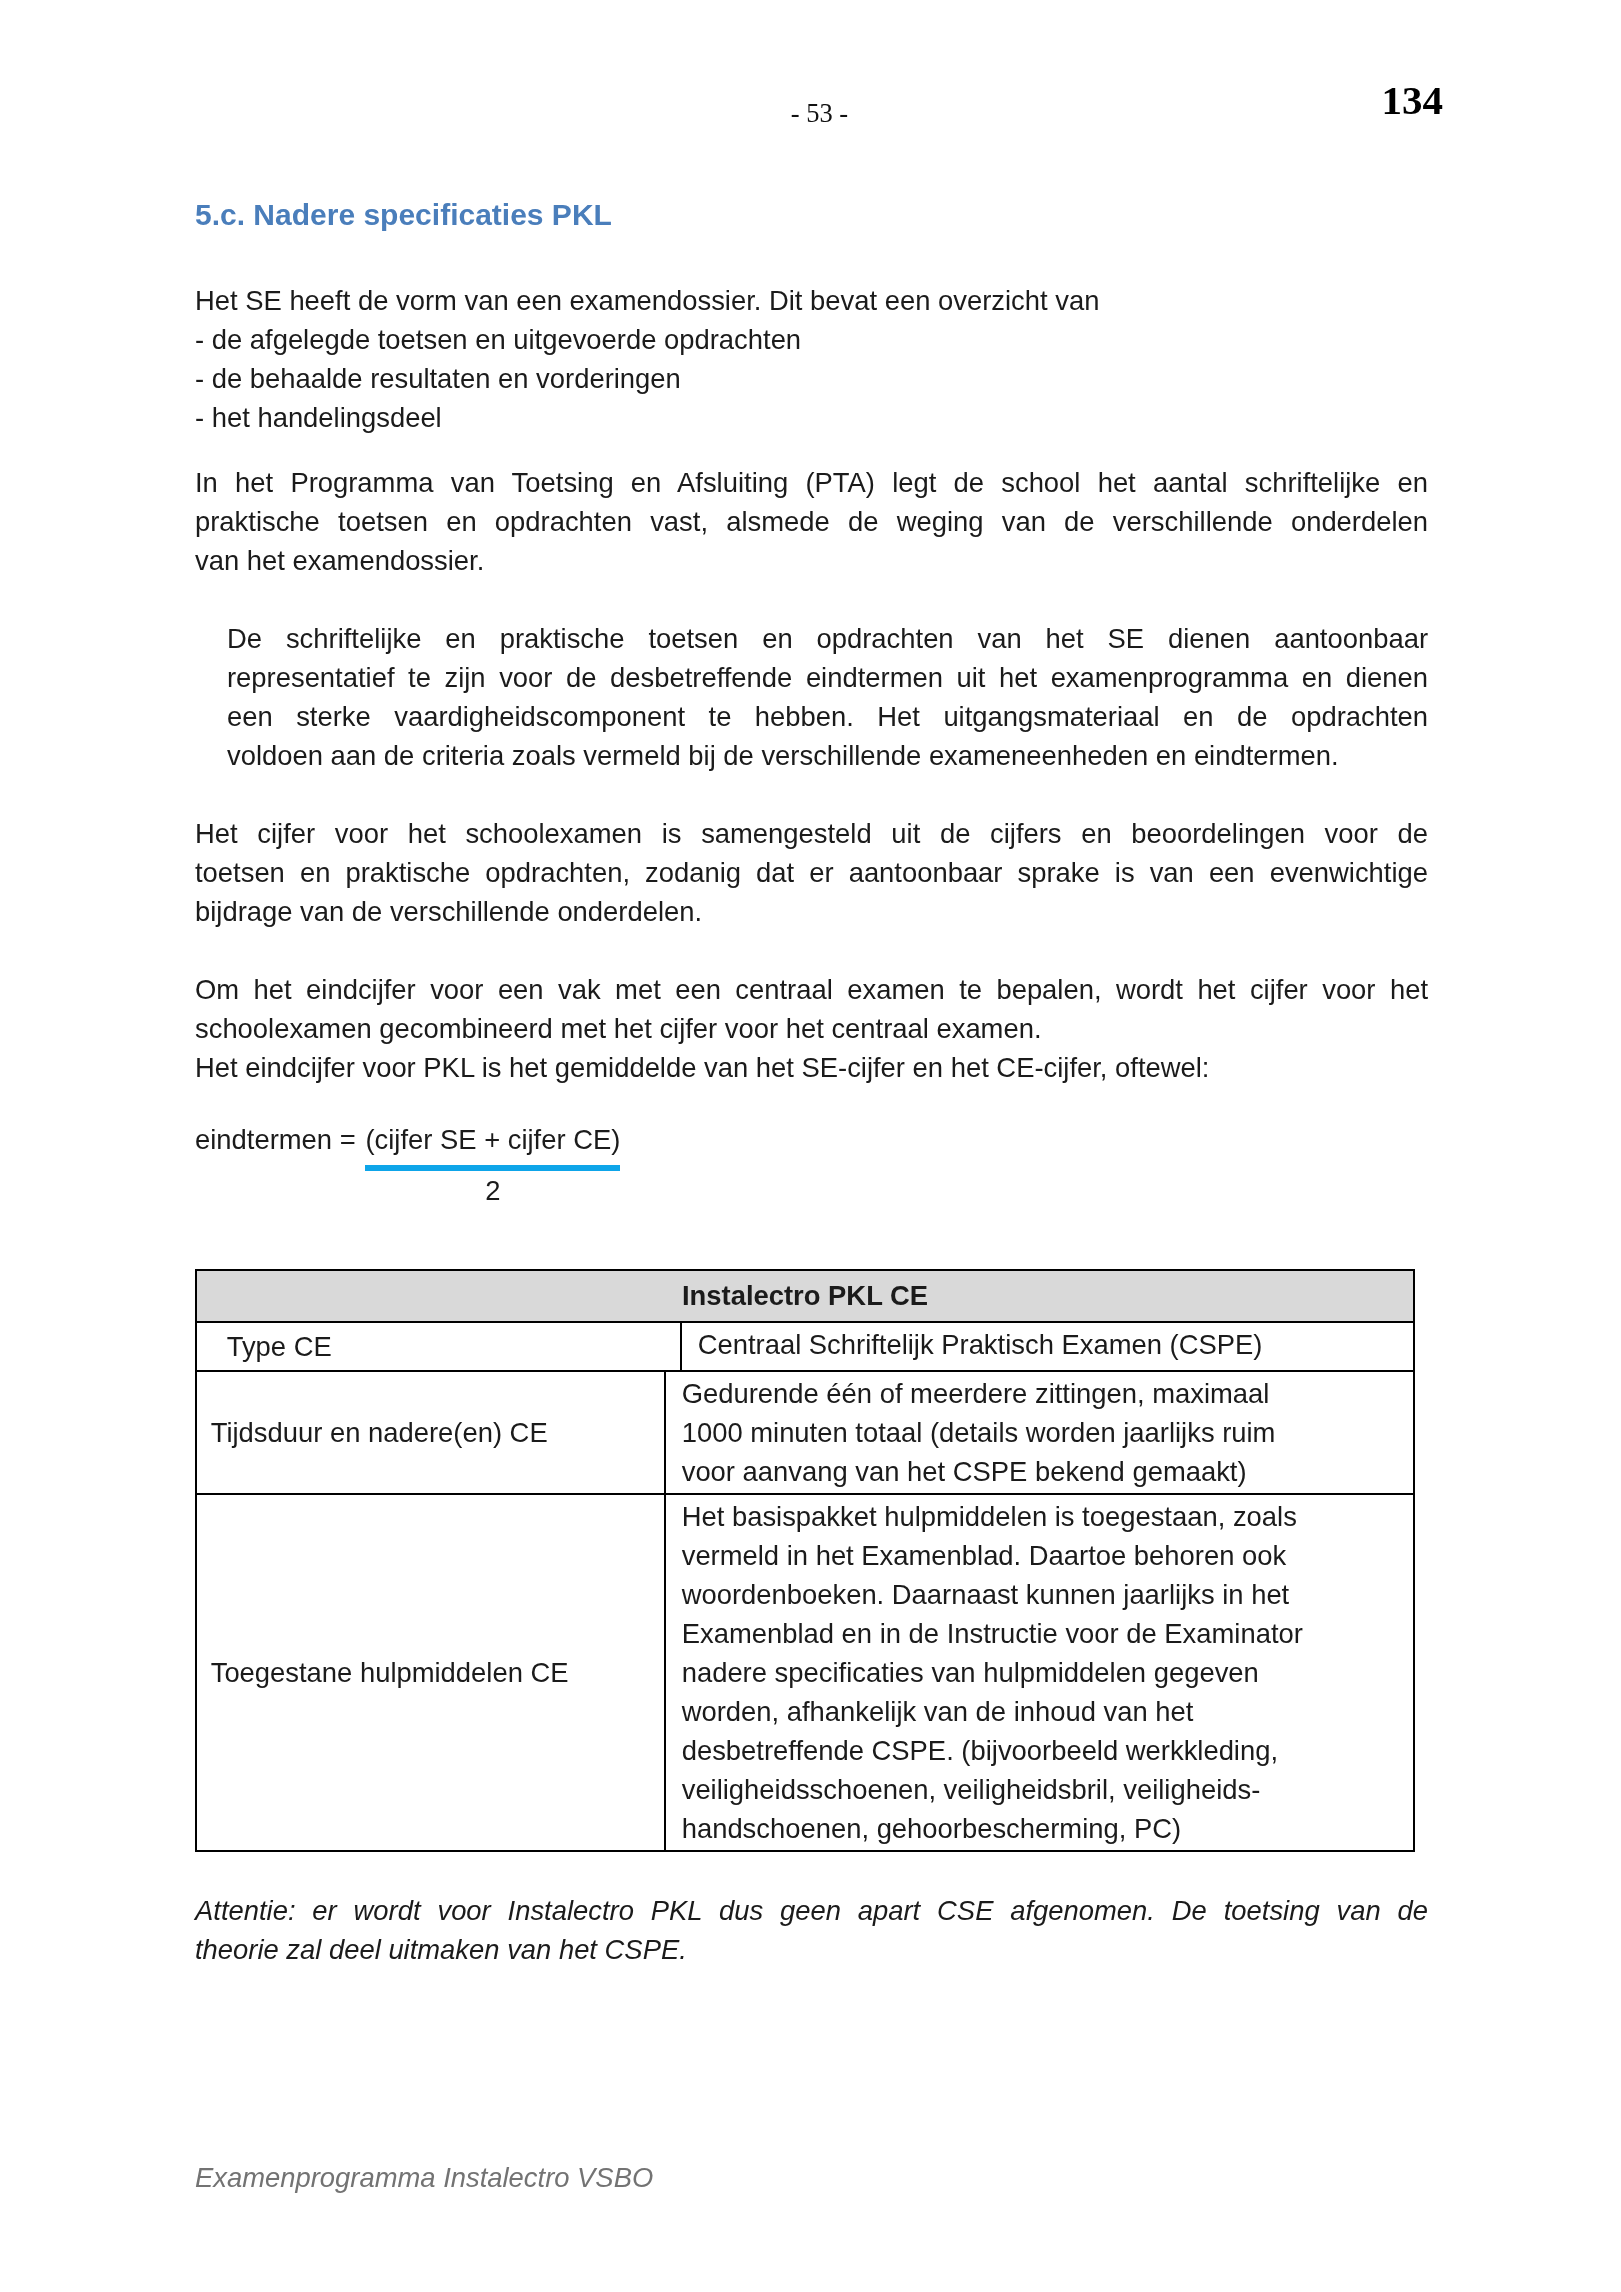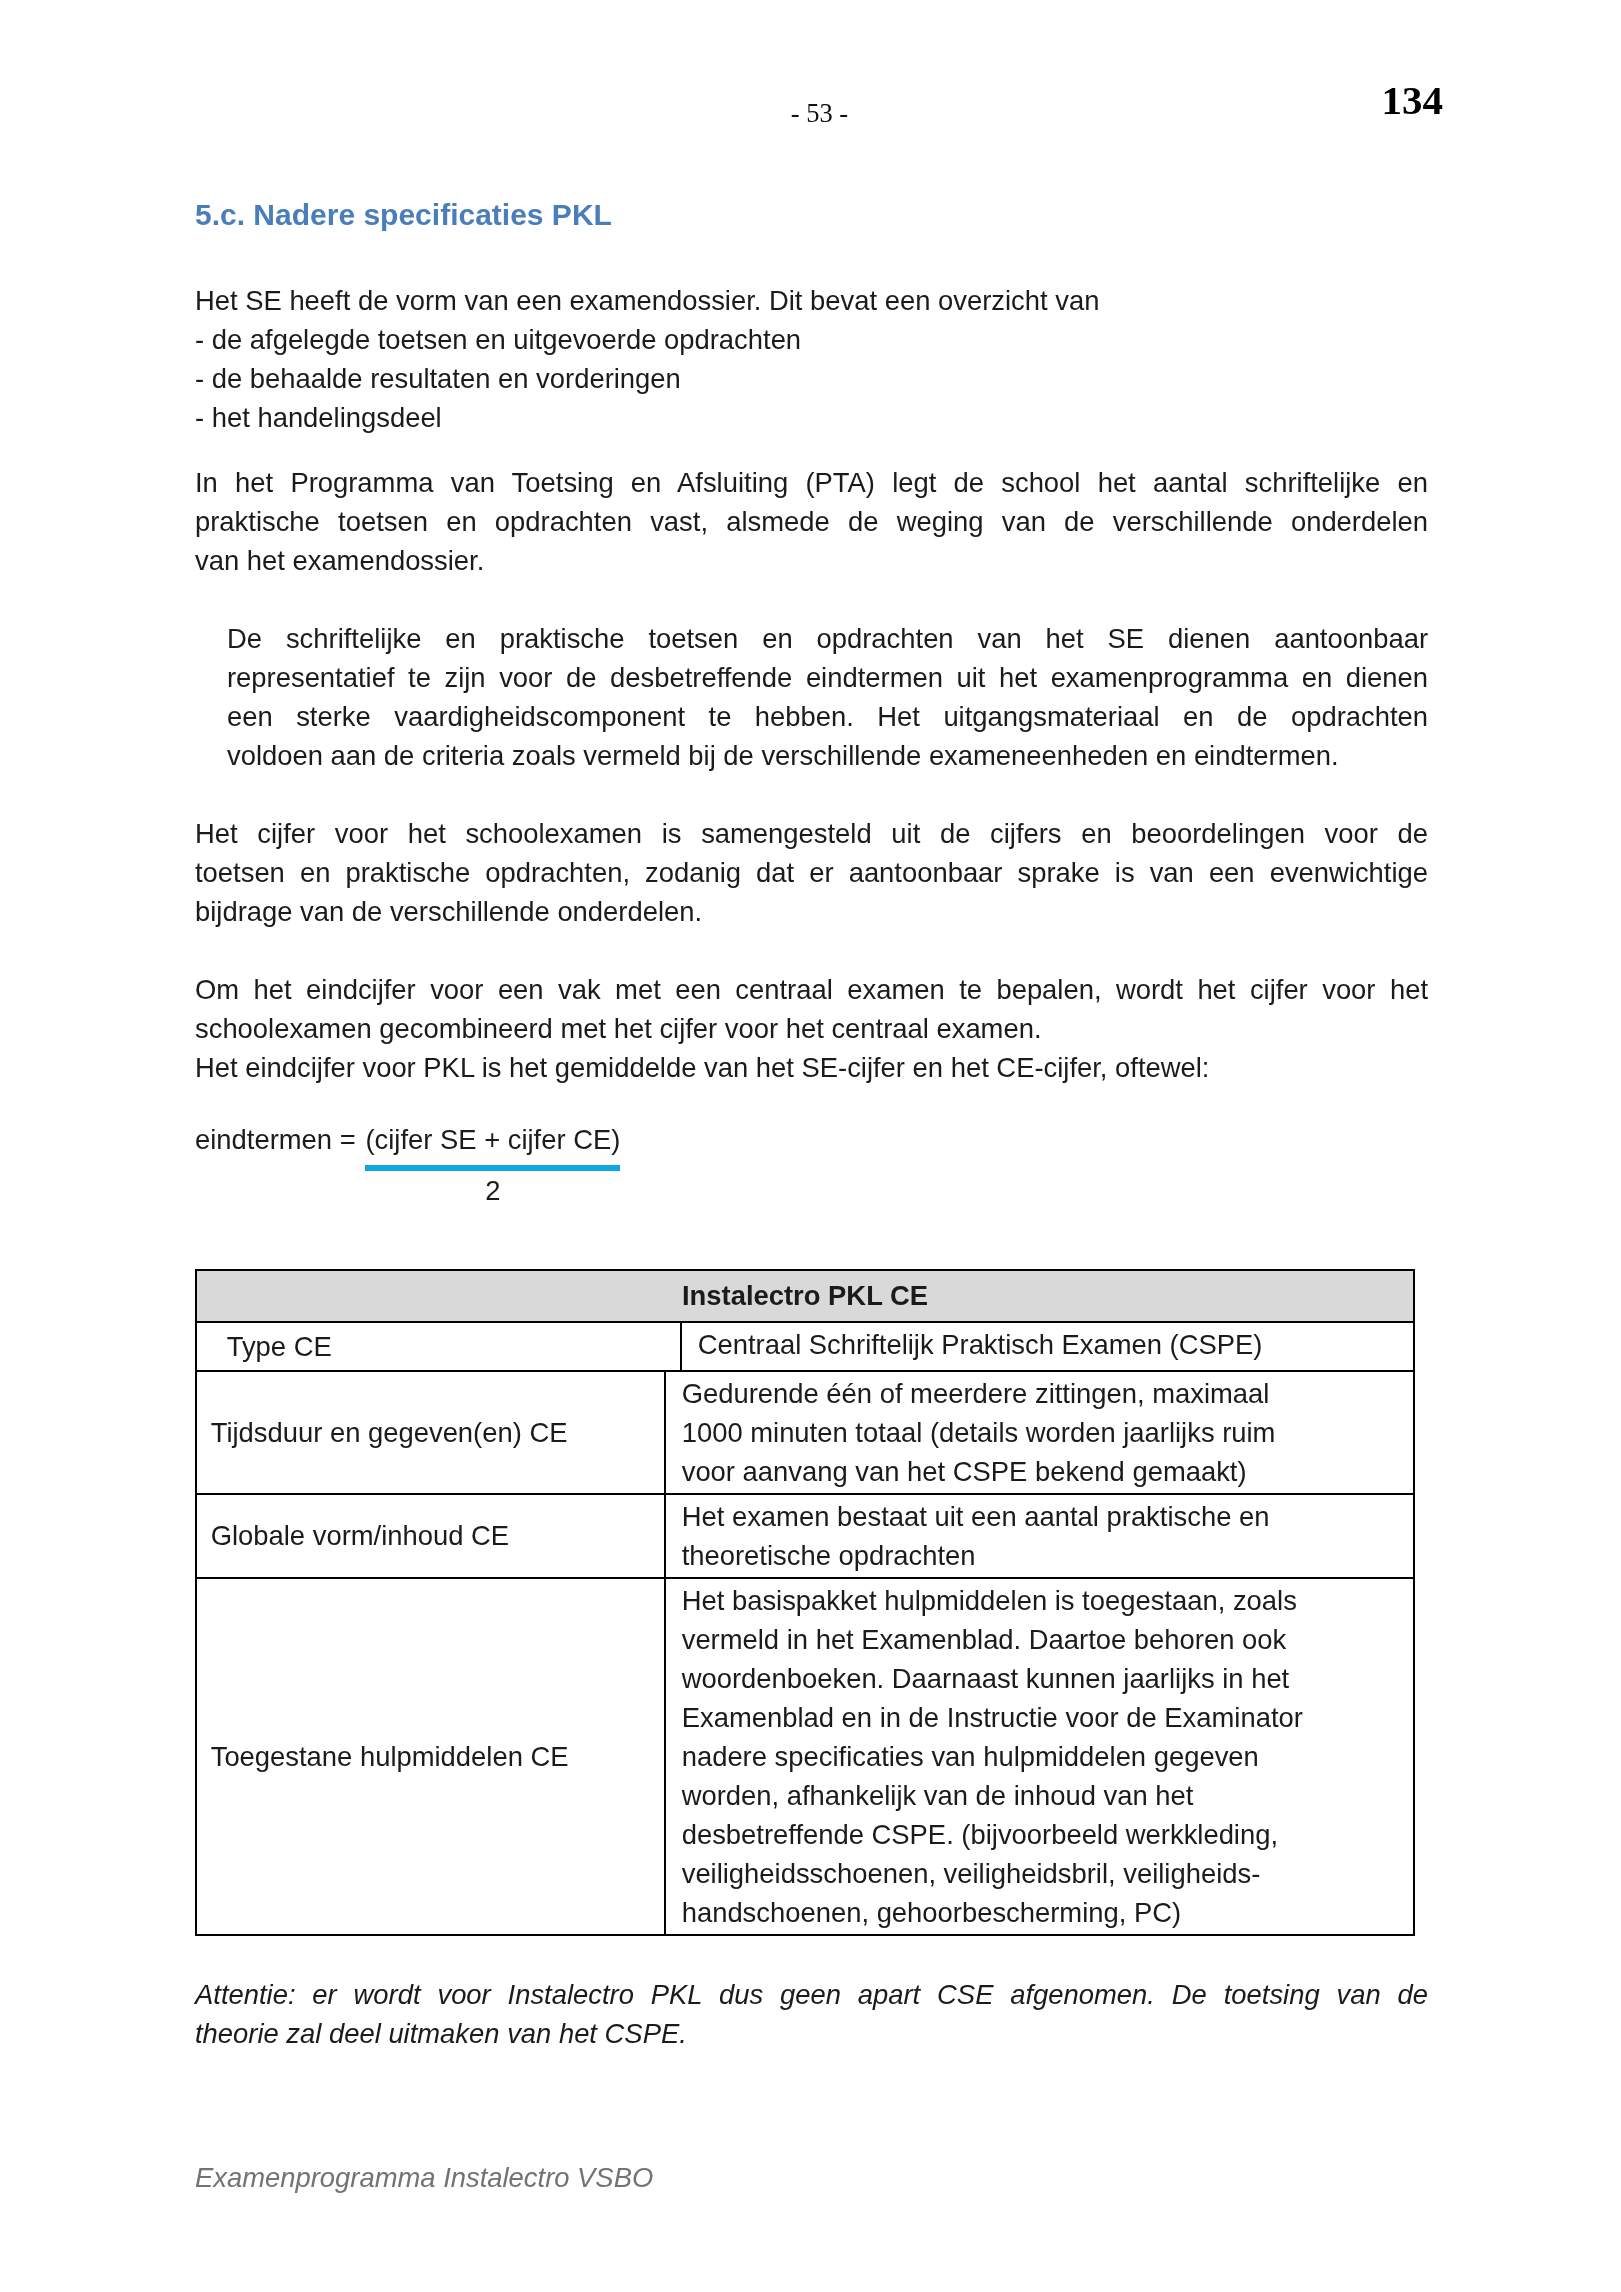--- a/index.html
+++ b/index.html
@@ -169,29 +169,24 @@
       <span class="lhs">eindtermen =</span><span class="frac"><span class="num">(cijfer SE + cijfer CE)</span><span class="den">2</span></span>
     </div>
 
     <div class="spec-table">
       <div class="t-title">Instalectro PKL CE</div>
       <div class="t-row row-1">
         <div class="t-label">Type CE</div>
         <div class="t-value">Centraal Schriftelijk Praktisch Examen (CSPE)</div>
       </div>
       <div class="t-row row-2">
-        <div class="t-label">Tijdsduur en gegeven(en) CE</div>
+        <div class="t-label">Tijdsduur en nadere(en) CE</div>
         <div class="t-value">Gedurende één of meerdere zittingen, maximaal
 1000 minuten totaal (details worden jaarlijks ruim
 voor aanvang van het CSPE bekend gemaakt)</div>
-      </div>
-      <div class="t-row row-3">
-        <div class="t-label">Globale vorm/inhoud CE</div>
-        <div class="t-value">Het examen bestaat uit een aantal praktische en
-theoretische opdrachten</div>
       </div>
       <div class="t-row row-4">
         <div class="t-label">Toegestane hulpmiddelen CE</div>
         <div class="t-value">Het basispakket hulpmiddelen is toegestaan, zoals
 vermeld in het Examenblad. Daartoe behoren ook
 woordenboeken. Daarnaast kunnen jaarlijks in het
 Examenblad en in de Instructie voor de Examinator
 nadere specificaties van hulpmiddelen gegeven
 worden, afhankelijk van de inhoud van het
 desbetreffende CSPE. (bijvoorbeeld werkkleding,

